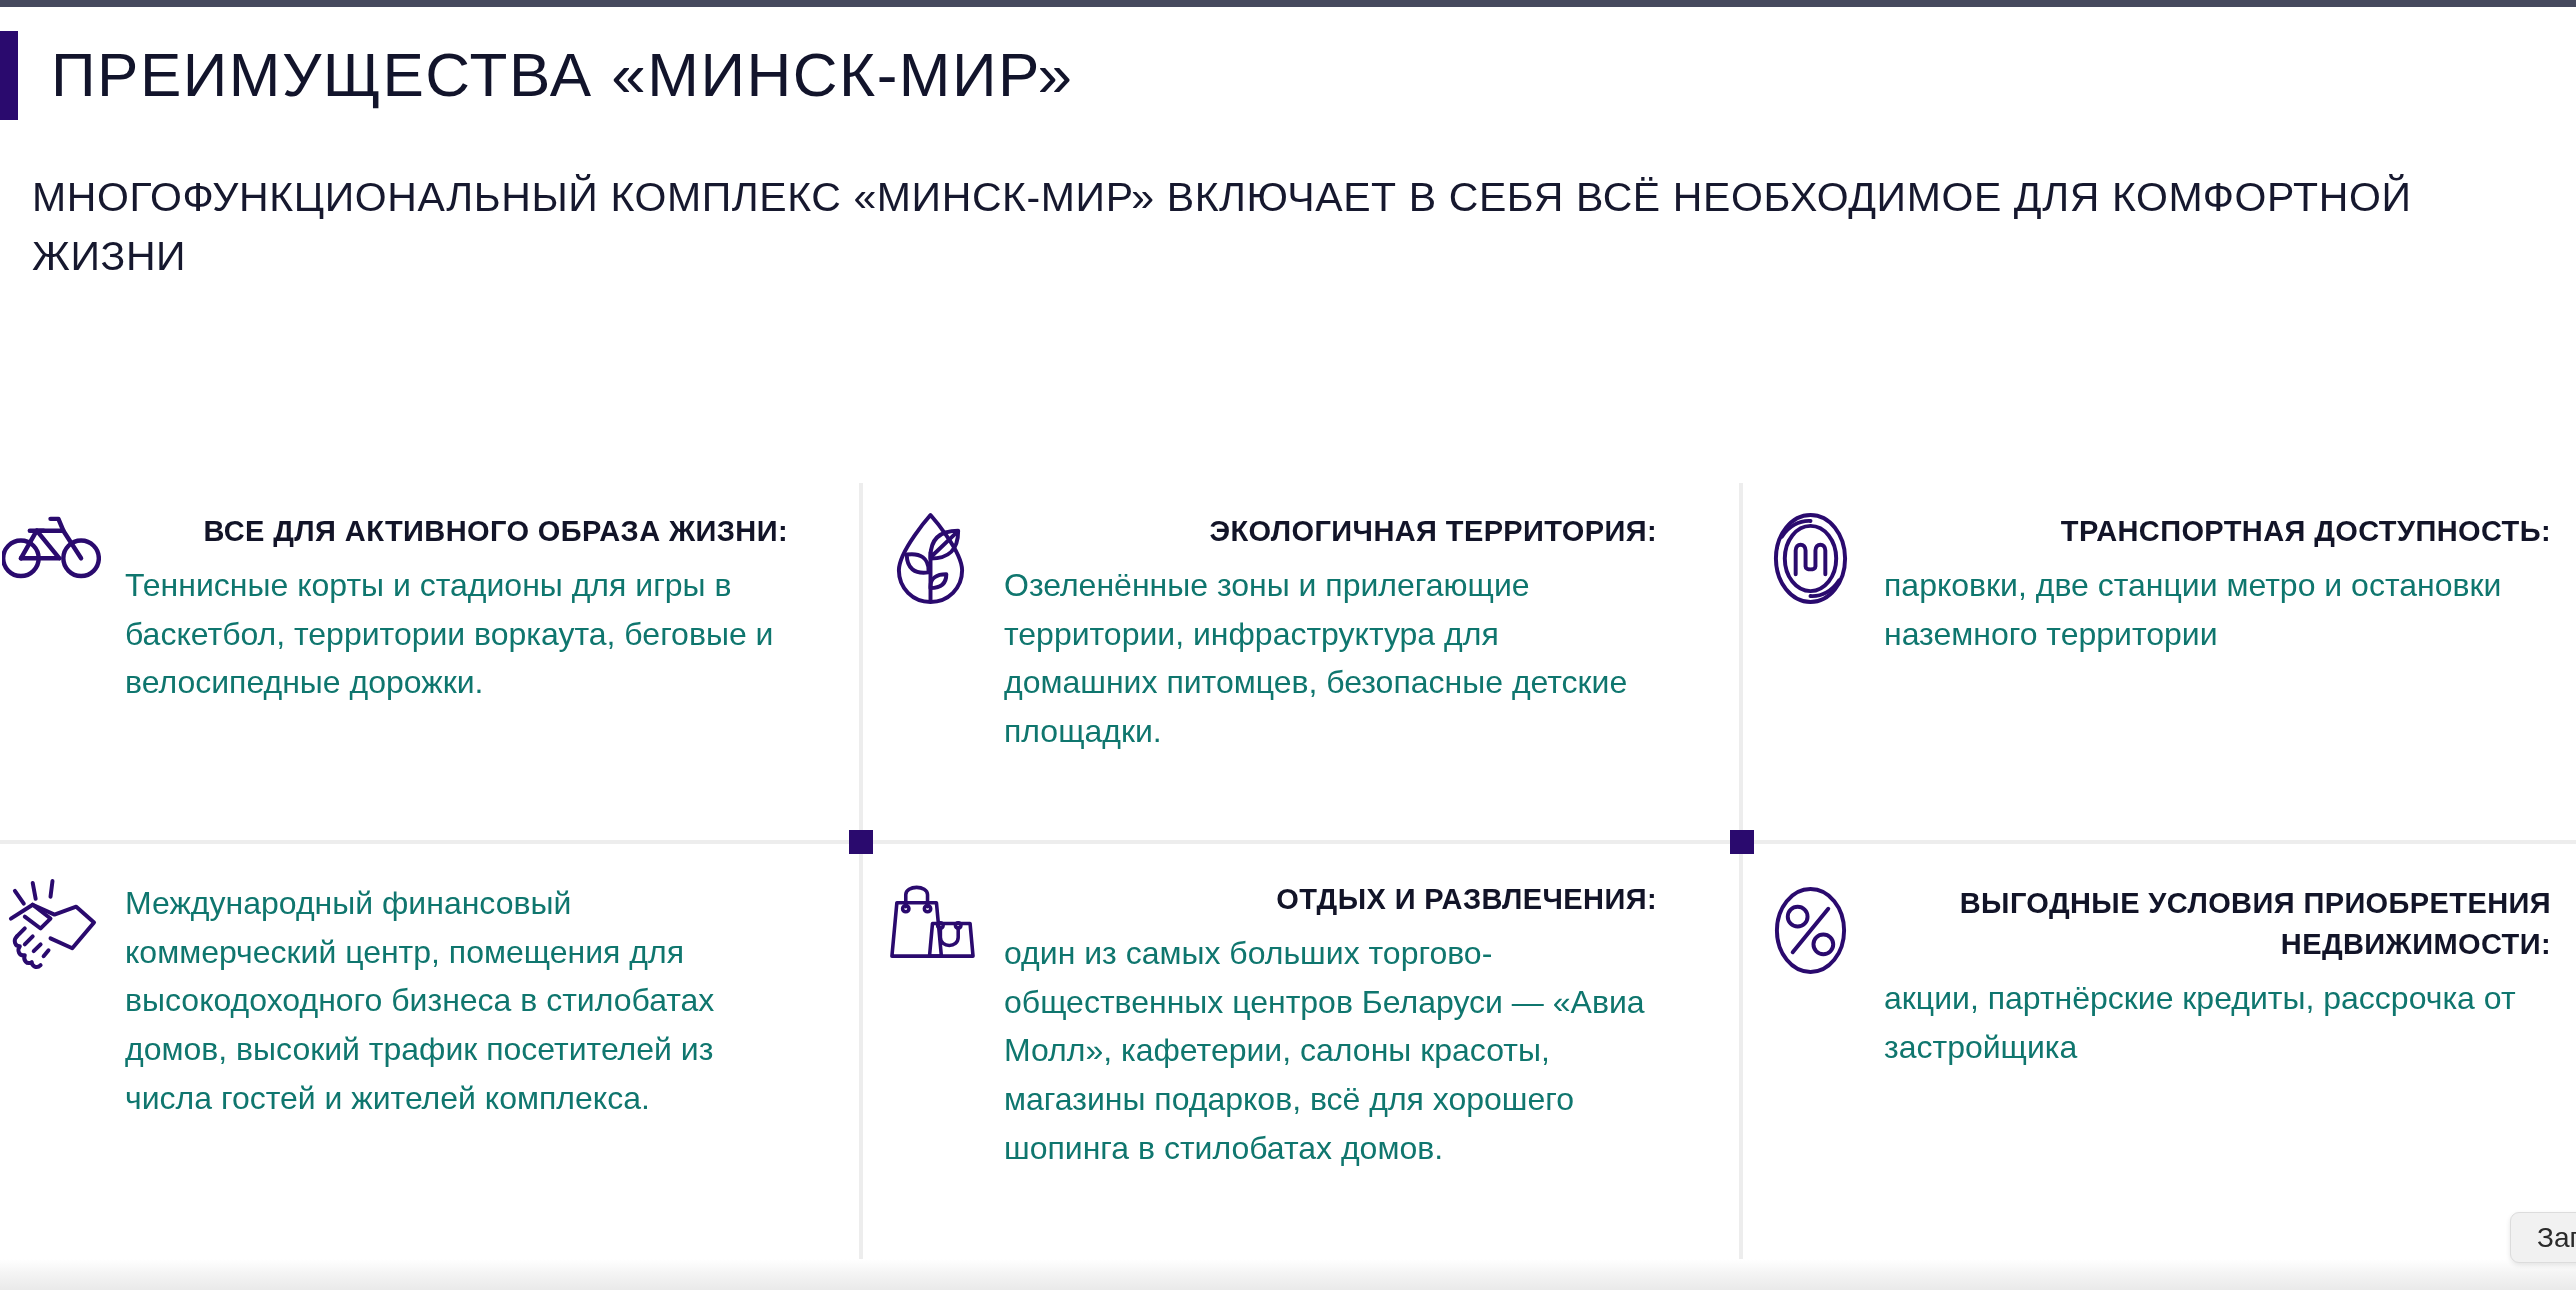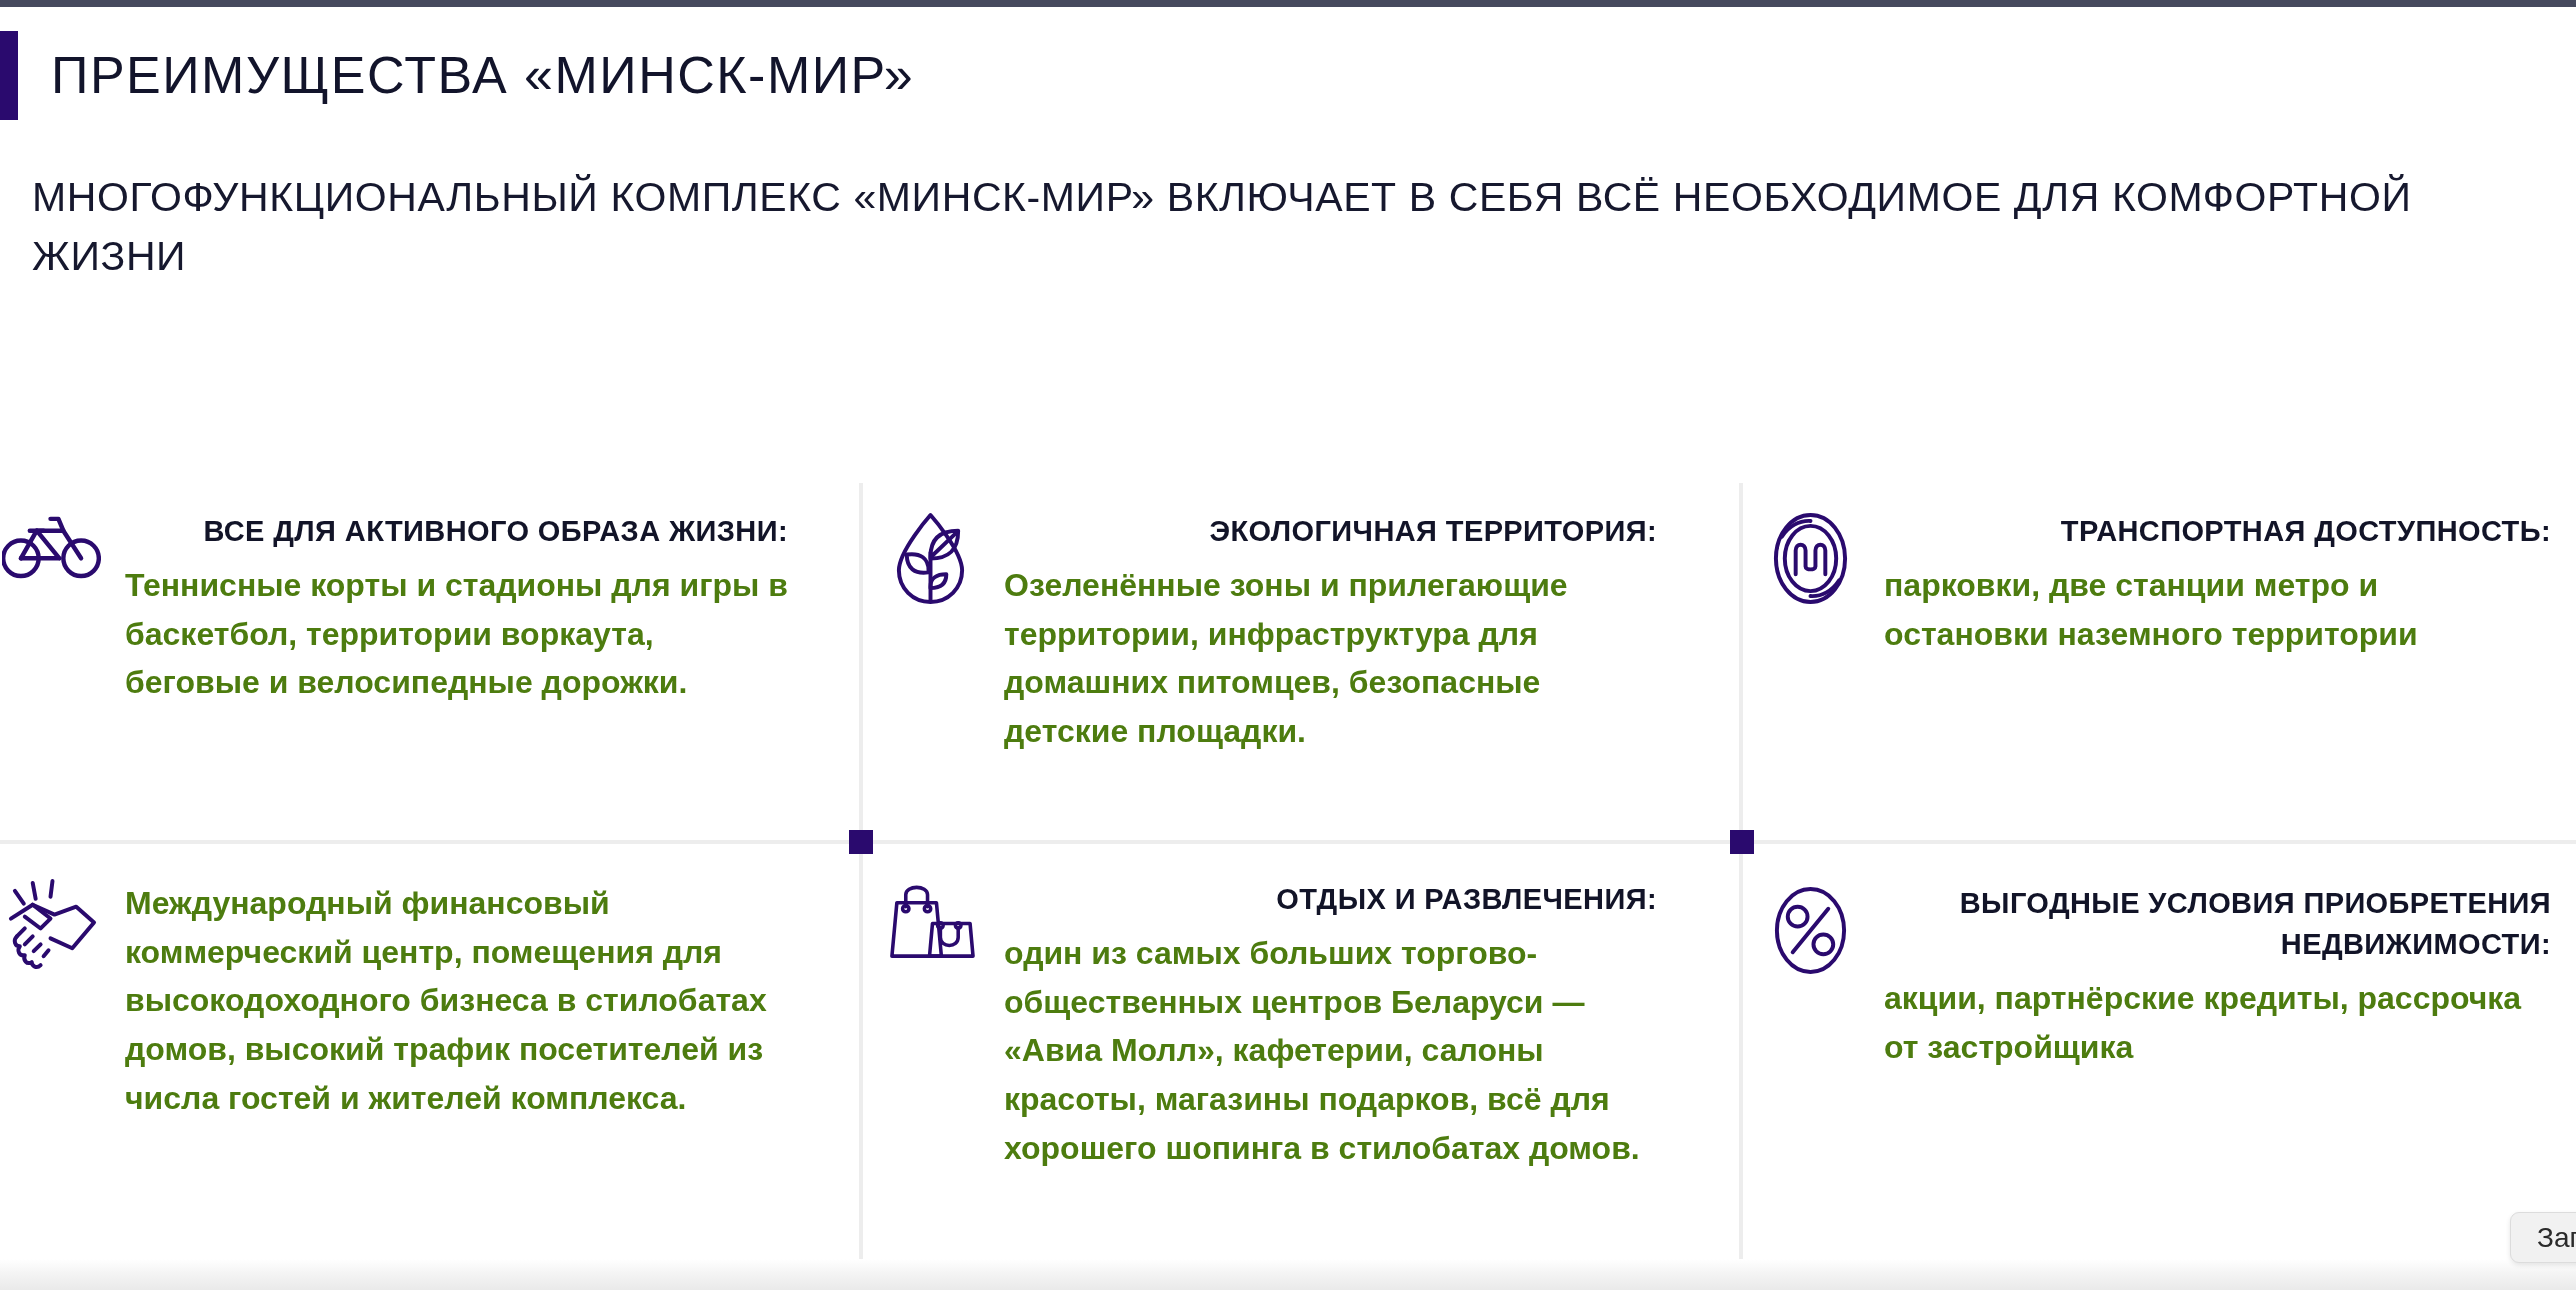--- a/index.html
+++ b/index.html
@@ -39,21 +39,21 @@
     align-items: center;
   }
   .heading-accent {
     width: 18px;
     height: 89px;
     background: #2a0a6e;
     flex: 0 0 auto;
   }
   .page-title {
     margin-left: 33px;
-    font-size: 52px;
+    font-size: 62px;
     font-weight: 400;
     letter-spacing: 1.5px;
     color: #12142b;
     white-space: nowrap;
     line-height: 1;
     font-stretch: condensed;
   }
 
   .subtitle {
     position: absolute;
@@ -131,22 +131,22 @@
     font-weight: 700;
     letter-spacing: 0.4px;
     color: #121428;
     line-height: 1.42;
     margin-bottom: 9px;
     text-transform: uppercase;
     text-align: right;
   }
   .card-text {
     font-size: 32px;
-    font-weight: 700;
-    color: #4d7c0f;
+    font-weight: 400;
+    color: #0f766e;
     line-height: 1.52;
   }
 
   
   .card.c1 { left: 0px;    top: 26px; width: 792px; }
   .card.c2 { left: 879px;  top: 26px; width: 782px; }
   .card.c3 { left: 1759px; top: 26px; width: 792px; }
   
   .card.c4 { left: 0px;    top: 394px; width: 792px; }
   .card.c5 { left: 879px;  top: 394px; width: 782px; }

